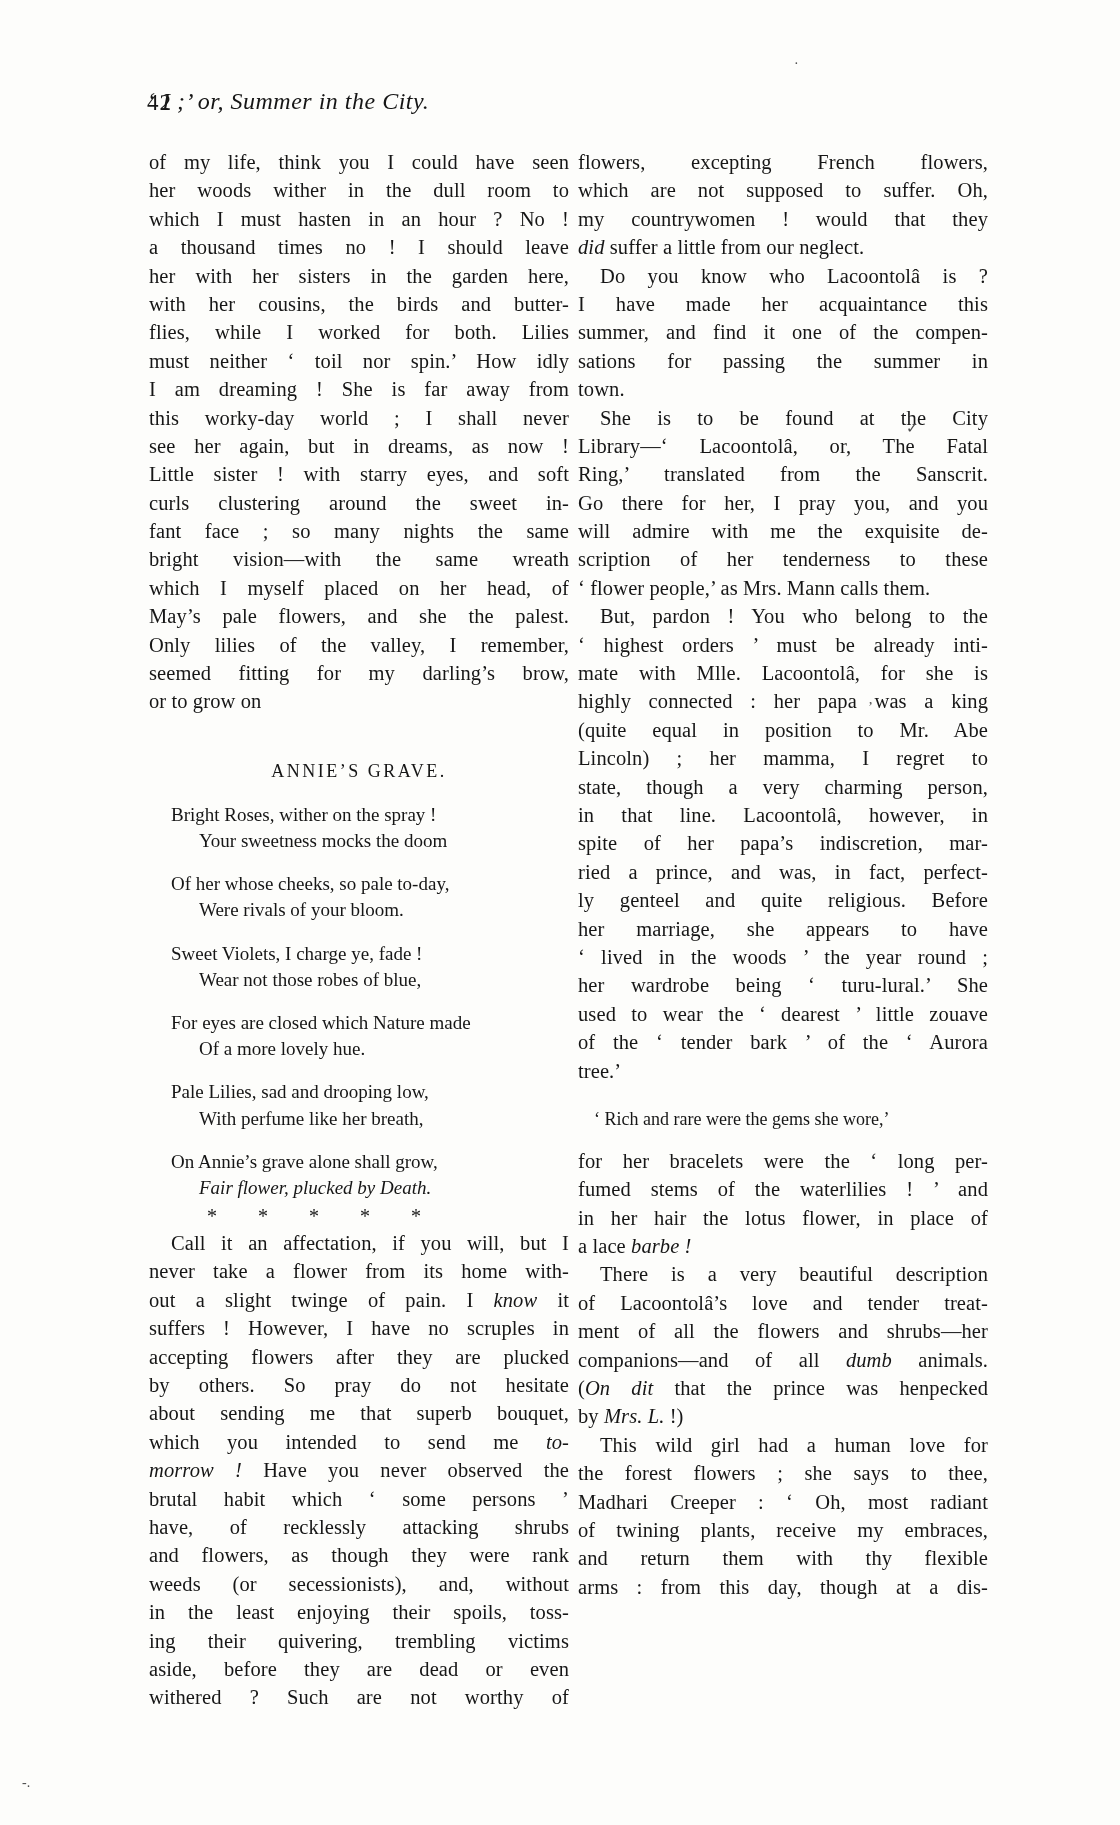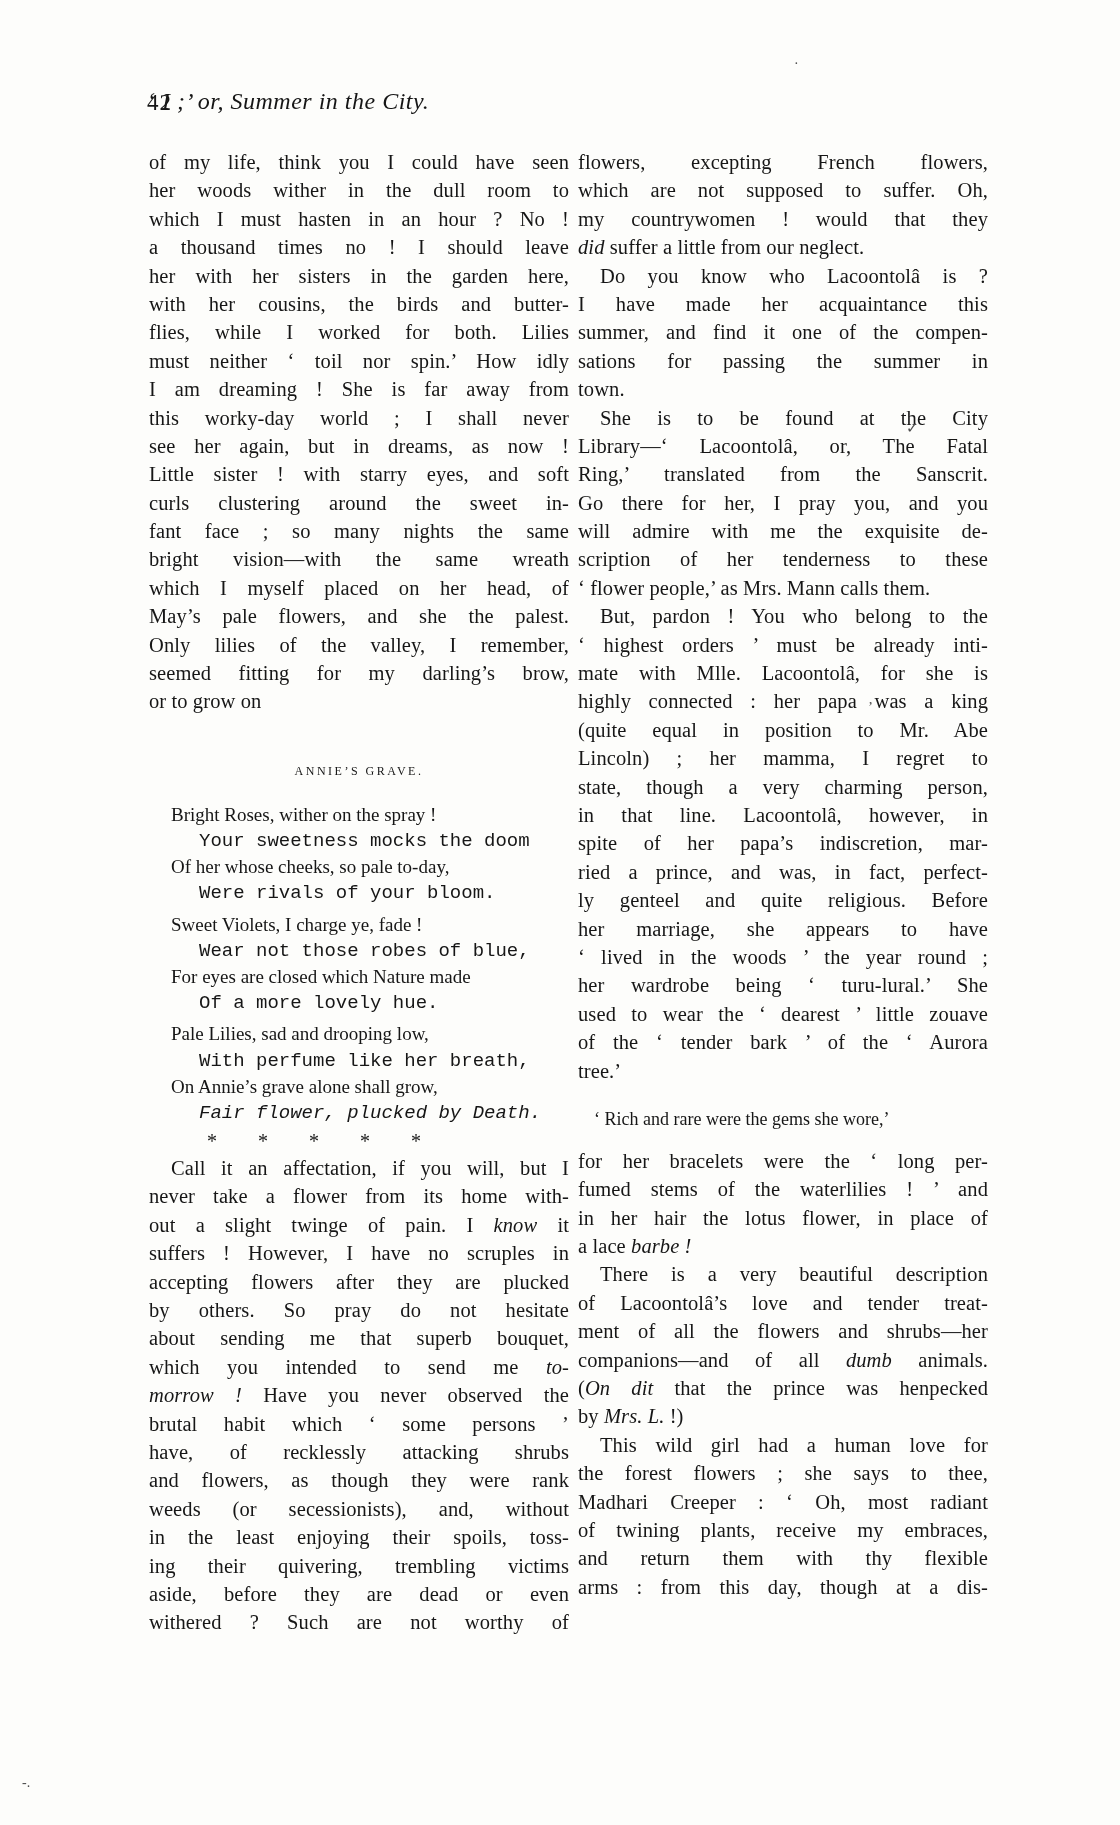--- a/index.html
+++ b/index.html
@@ -24,26 +24,26 @@
   .col-right{left:578px;width:410px;}
 
   .line{
     font-size:20.5px;line-height:28.4px;height:28.4px;
     letter-spacing:0.1px;overflow:visible;
   }
   .line.j{text-align:justify;text-align-last:justify;}
   .line.fl{text-indent:22px;}
 
   .pline{font-size:19px;line-height:26.2px;height:26.2px;}
-  .p0{padding-left:22px;}
-  .p1{padding-left:50px;font-family:Liberation Mono, monospace;}
+  .p0{padding-left:22px;margin-top:17px;}
+  .p1{padding-left:50px;}
 
   .blk-h{
     margin-top:42px;height:26px;line-height:26px;
-    text-align:center;font-size:12px;letter-spacing:2.5px;
+    text-align:center;font-size:18px;letter-spacing:2.5px;
   }
   .blk-st{margin-top:5px;}
   .blk-st.first{margin-top:18px;}
   .blk-ast{
     margin-top:2px;height:26px;line-height:26px;
     padding-left:58px;font-size:20px;word-spacing:36px;
   }
   .blk-q{
     margin-top:22px;margin-bottom:16px;
     padding-left:16px;font-size:18px;height:24px;line-height:24px;

